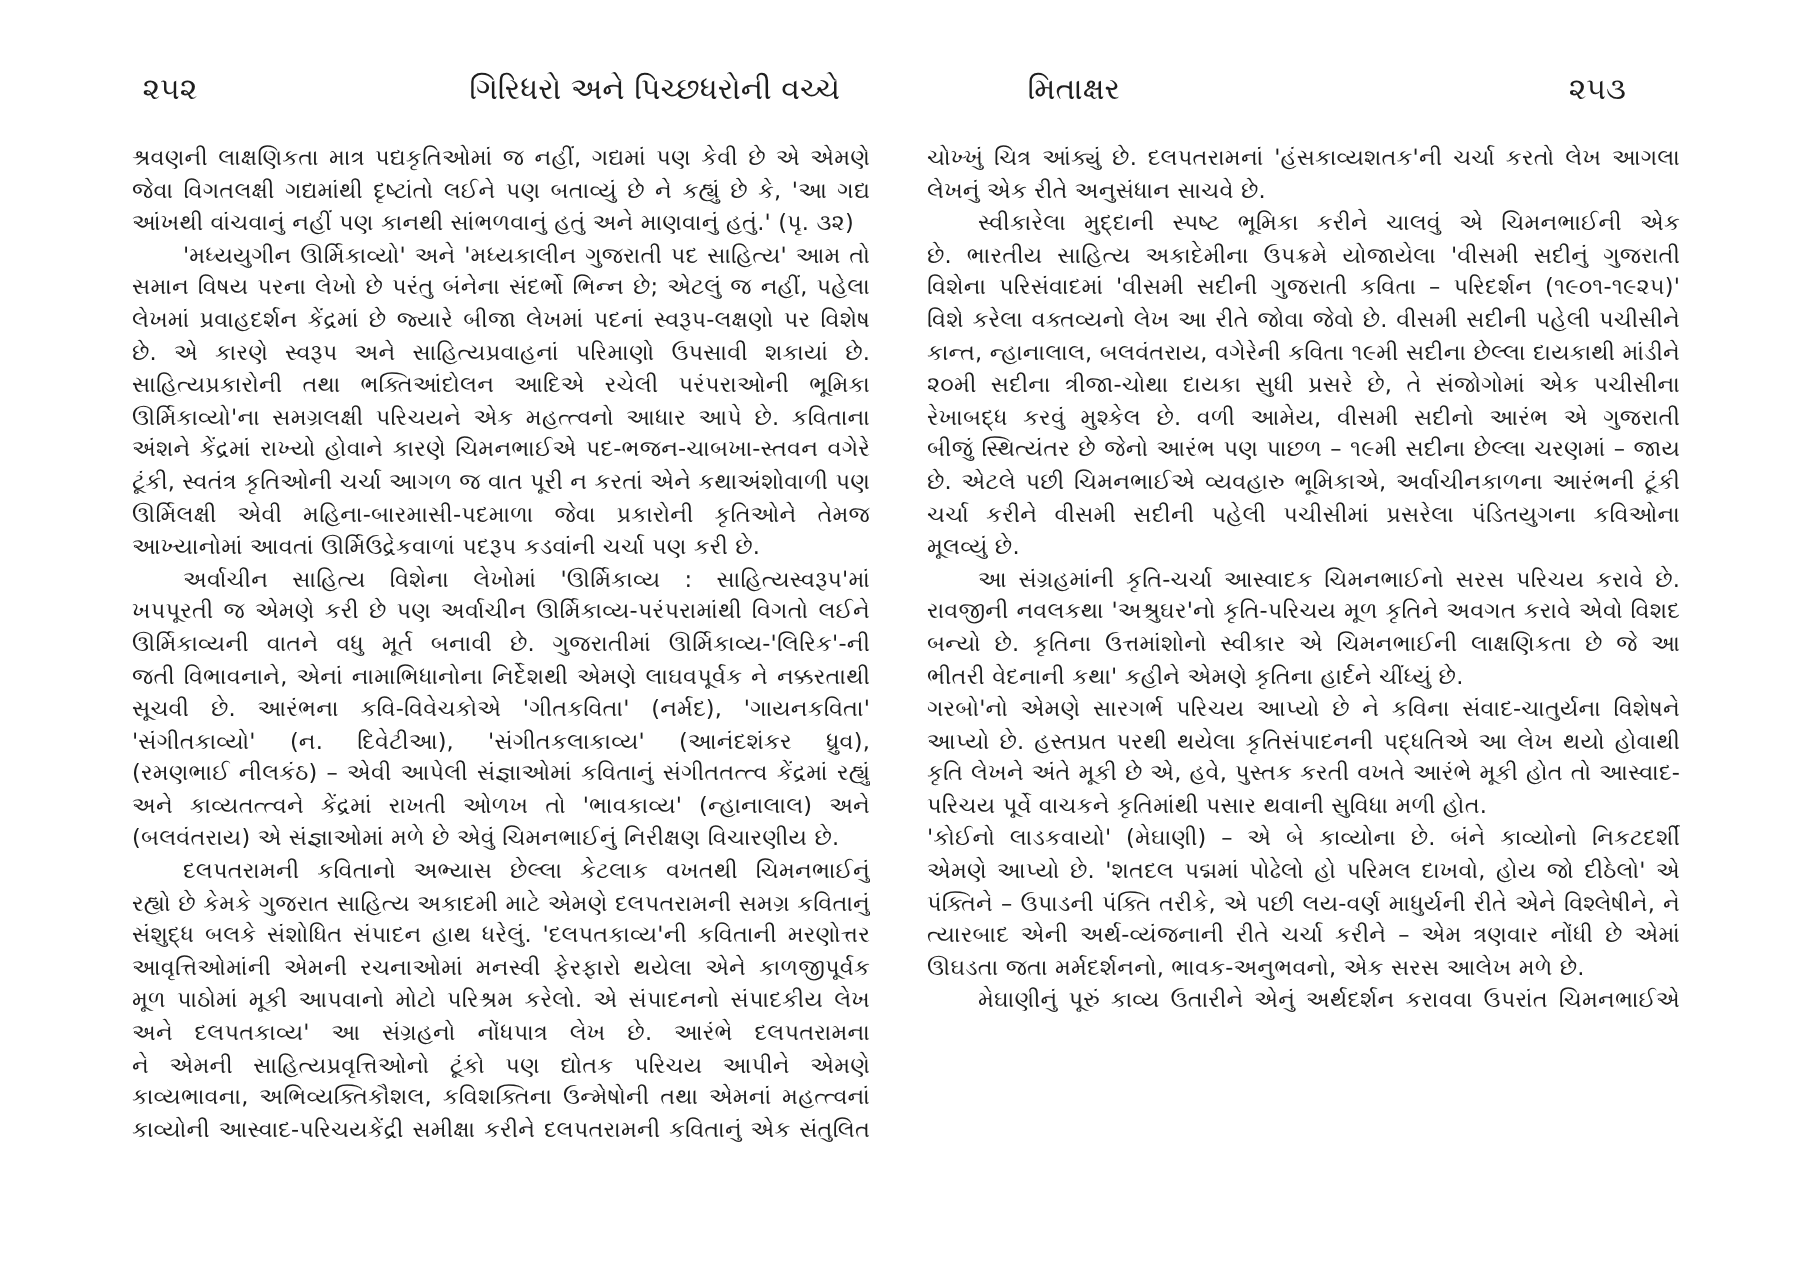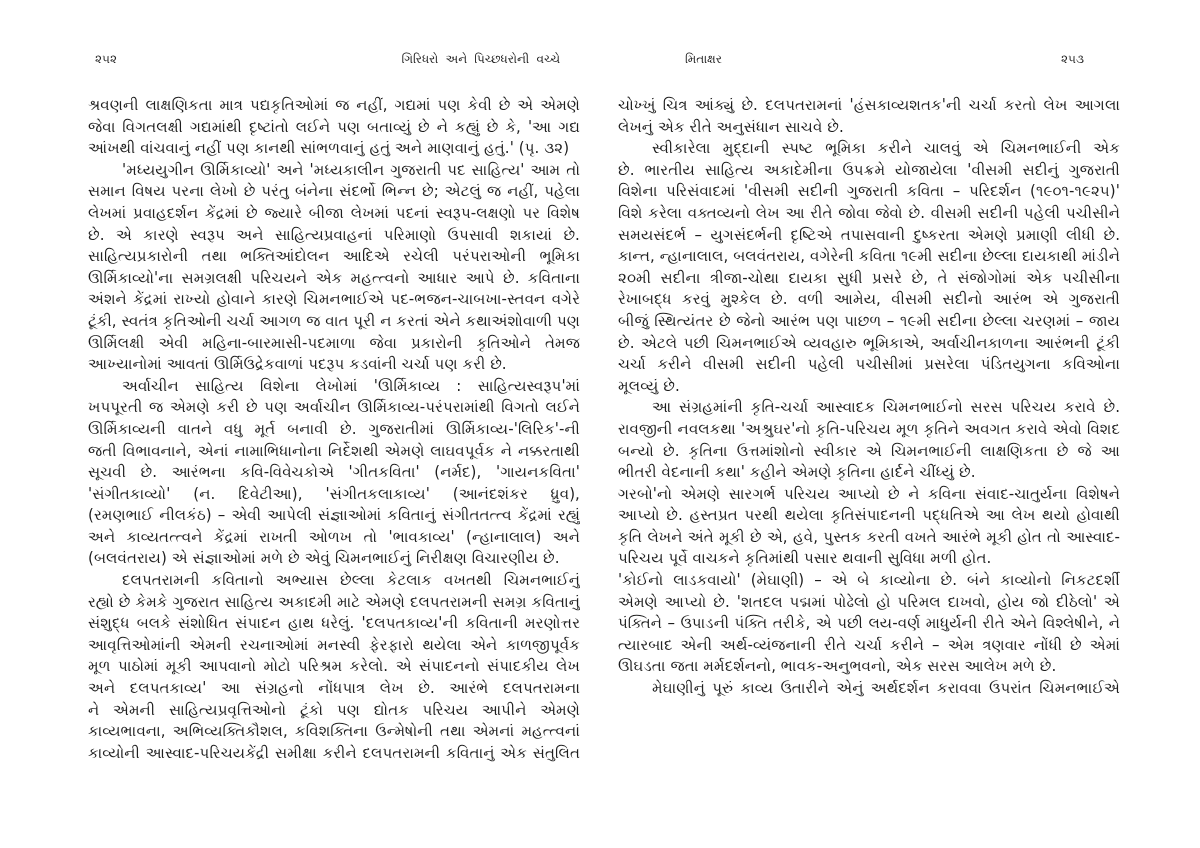--- a/index.html
+++ b/index.html
@@ -20,27 +20,27 @@
     position: absolute;
     top: 48px;
   }
   .page.left  { left: 88px;  width: 492px; }
   .page.right { left: 618px; width: 502px; }
 
   .running-head {
     display: flex;
     justify-content: space-between;
     align-items: baseline;
-    font-size: 12px;
+    font-size: 20px;
     line-height: 22px;
     height: 22px;
     white-space: nowrap;
   }
   .page.left  .running-head .page-number { padding-left: 7px; }
-  .page.left  .running-head .head-title  { padding-right: 20px; font-family: Liberation Mono, monospace; }
+  .page.left  .running-head .head-title  { padding-right: 20px; }
   .page.right .running-head .head-title  { padding-left: 67px; }
   .page.right .running-head .page-number { padding-right: 36px; }
 
   .page-body {
     margin-top: 25px;
   }
   .line {
     font-size: 15px;
     line-height: 21.6px;
     height: 21.6px;
@@ -102,21 +102,20 @@
       <span class="head-title">મિતાક્ષર</span>
       <span class="page-number">૨૫૩</span>
     </div>
     <div class="page-body">
         <div class="line">ચોખ્ખું ચિત્ર આંક્યું છે. દલપતરામનાં 'હંસકાવ્યશતક'ની ચર્ચા કરતો લેખ આગલા</div>
         <div class="line para-end">લેખનું એક રીતે અનુસંધાન સાચવે છે.</div>
         <div class="line indent">સ્વીકારેલા મુદ્દાની સ્પષ્ટ ભૂમિકા કરીને ચાલવું એ ચિમનભાઈની એક ખાસિયત</div>
         <div class="line">છે. ભારતીય સાહિત્ય અકાદેમીના ઉપક્રમે યોજાયેલા 'વીસમી સદીનું ગુજરાતી સાહિત્ય'</div>
         <div class="line">વિશેના પરિસંવાદમાં 'વીસમી સદીની ગુજરાતી કવિતા – પરિદર્શન (૧૯૦૧-૧૯૨૫)'</div>
         <div class="line">વિશે કરેલા વક્તવ્યનો લેખ આ રીતે જોવા જેવો છે. વીસમી સદીની પહેલી પચીસીને</div>
-        <div class="line">સમયસંદર્ભ – યુગસંદર્ભની દૃષ્ટિએ તપાસવાની દુષ્કરતા એમણે પ્રમાણી લીધી છે.</div>
         <div class="line">કાન્ત, ન્હાનાલાલ, બલવંતરાય, વગેરેની કવિતા ૧૯મી સદીના છેલ્લા દાયકાથી માંડીને</div>
         <div class="line">૨૦મી સદીના ત્રીજા-ચોથા દાયકા સુધી પ્રસરે છે, તે સંજોગોમાં એક પચીસીના સાહિત્યને</div>
         <div class="line">રેખાબદ્ધ કરવું મુશ્કેલ છે. વળી આમેય, વીસમી સદીનો આરંભ એ ગુજરાતી સાહિત્યનું</div>
         <div class="line">બીજું સ્થિત્યંતર છે જેનો આરંભ પણ પાછળ – ૧૯મી સદીના છેલ્લા ચરણમાં – જાય</div>
         <div class="line">છે. એટલે પછી ચિમનભાઈએ વ્યવહારુ ભૂમિકાએ, અર્વાચીનકાળના આરંભની ટૂંકી</div>
         <div class="line">ચર્ચા કરીને વીસમી સદીની પહેલી પચીસીમાં પ્રસરેલા પંડિતયુગના કવિઓના અર્પણને</div>
         <div class="line para-end">મૂલવ્યું છે.</div>
         <div class="line indent">આ સંગ્રહમાંની કૃતિ-ચર્ચા આસ્વાદક ચિમનભાઈનો સરસ પરિચય કરાવે છે.</div>
         <div class="line">રાવજીની નવલકથા 'અશ્રુઘર'નો કૃતિ-પરિચય મૂળ કૃતિને અવગત કરાવે એવો વિશદ</div>
         <div class="line">બન્યો છે. કૃતિના ઉત્તમાંશોનો સ્વીકાર એ ચિમનભાઈની લાક્ષણિકતા છે જે આ સંગ્રહના</div>

